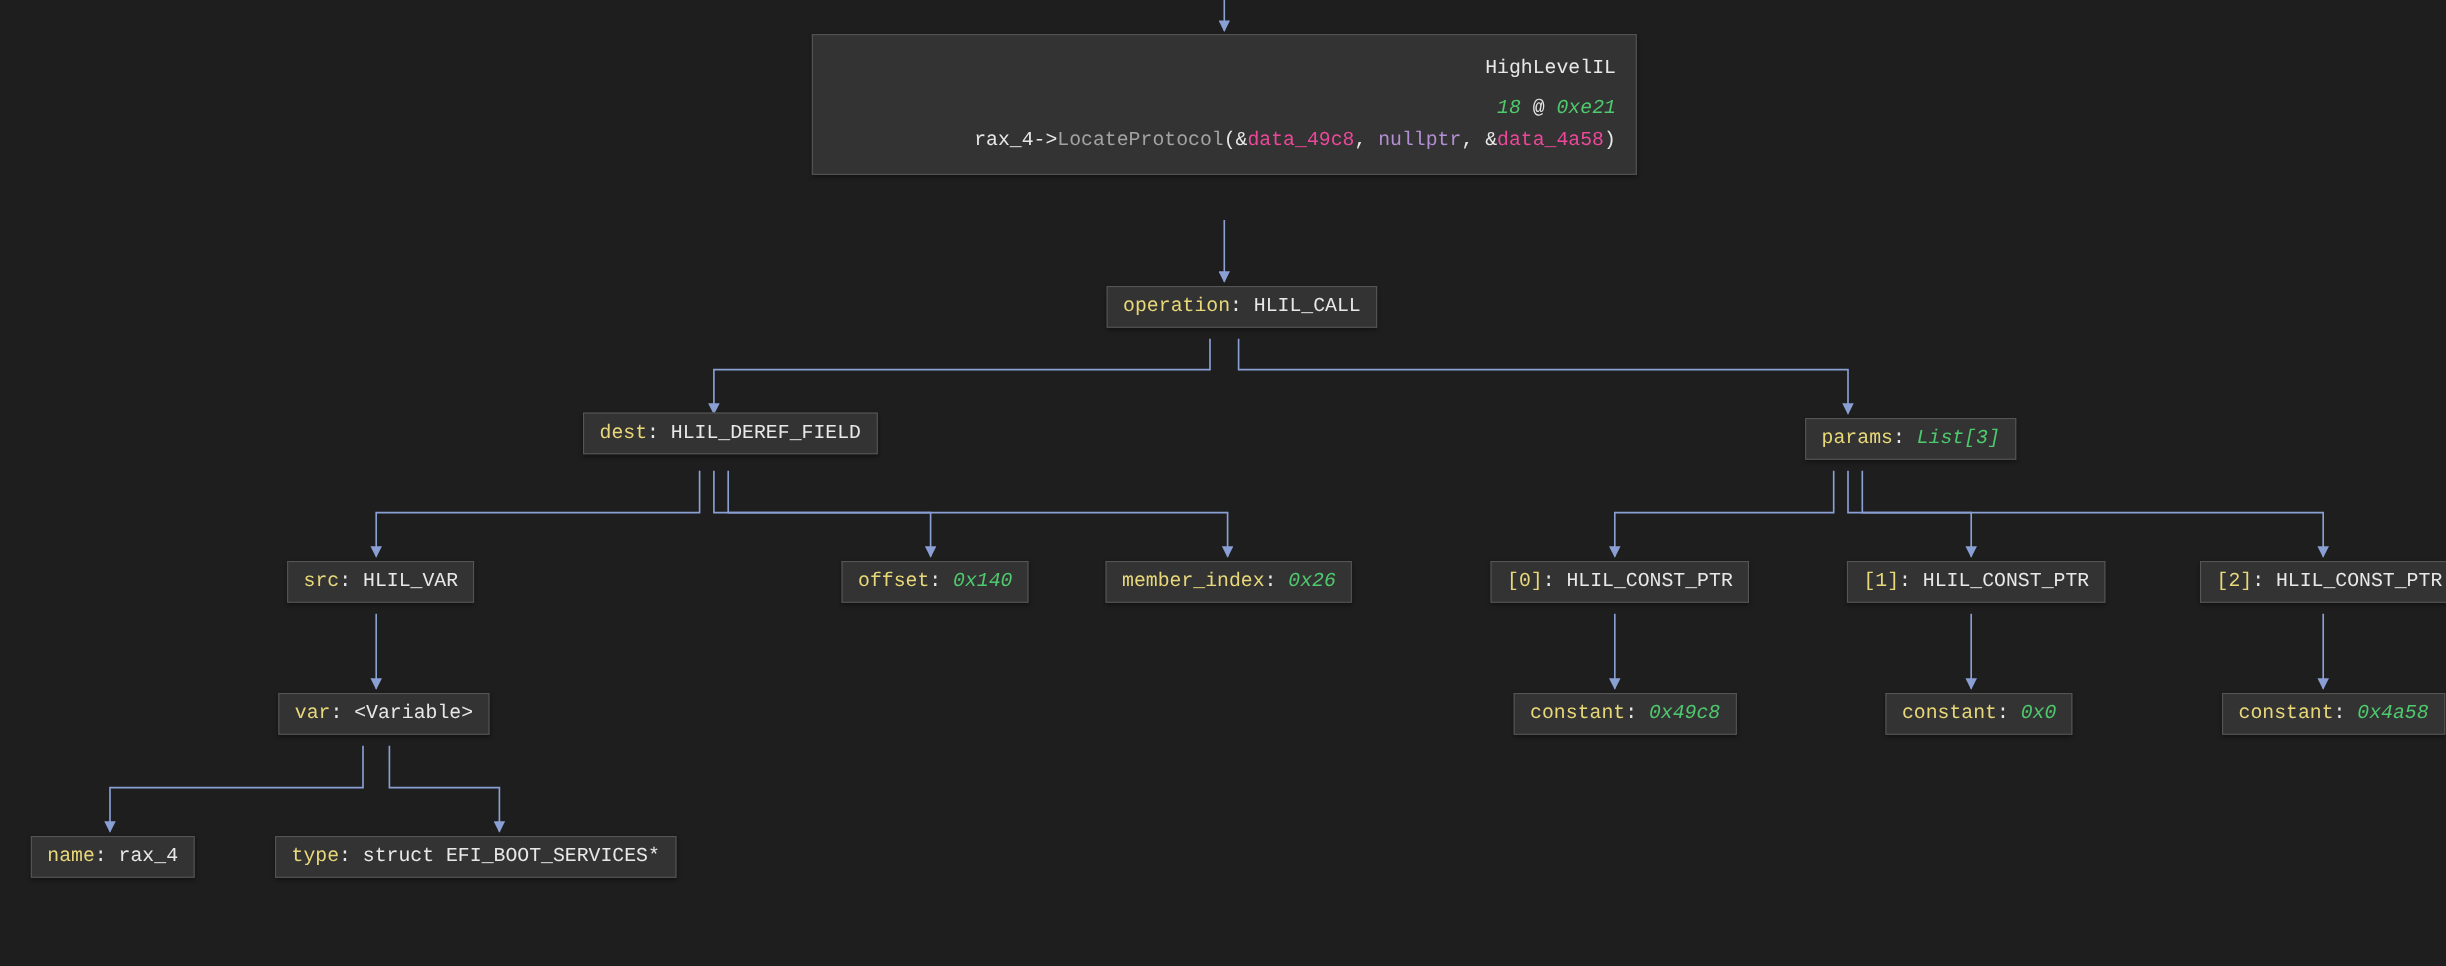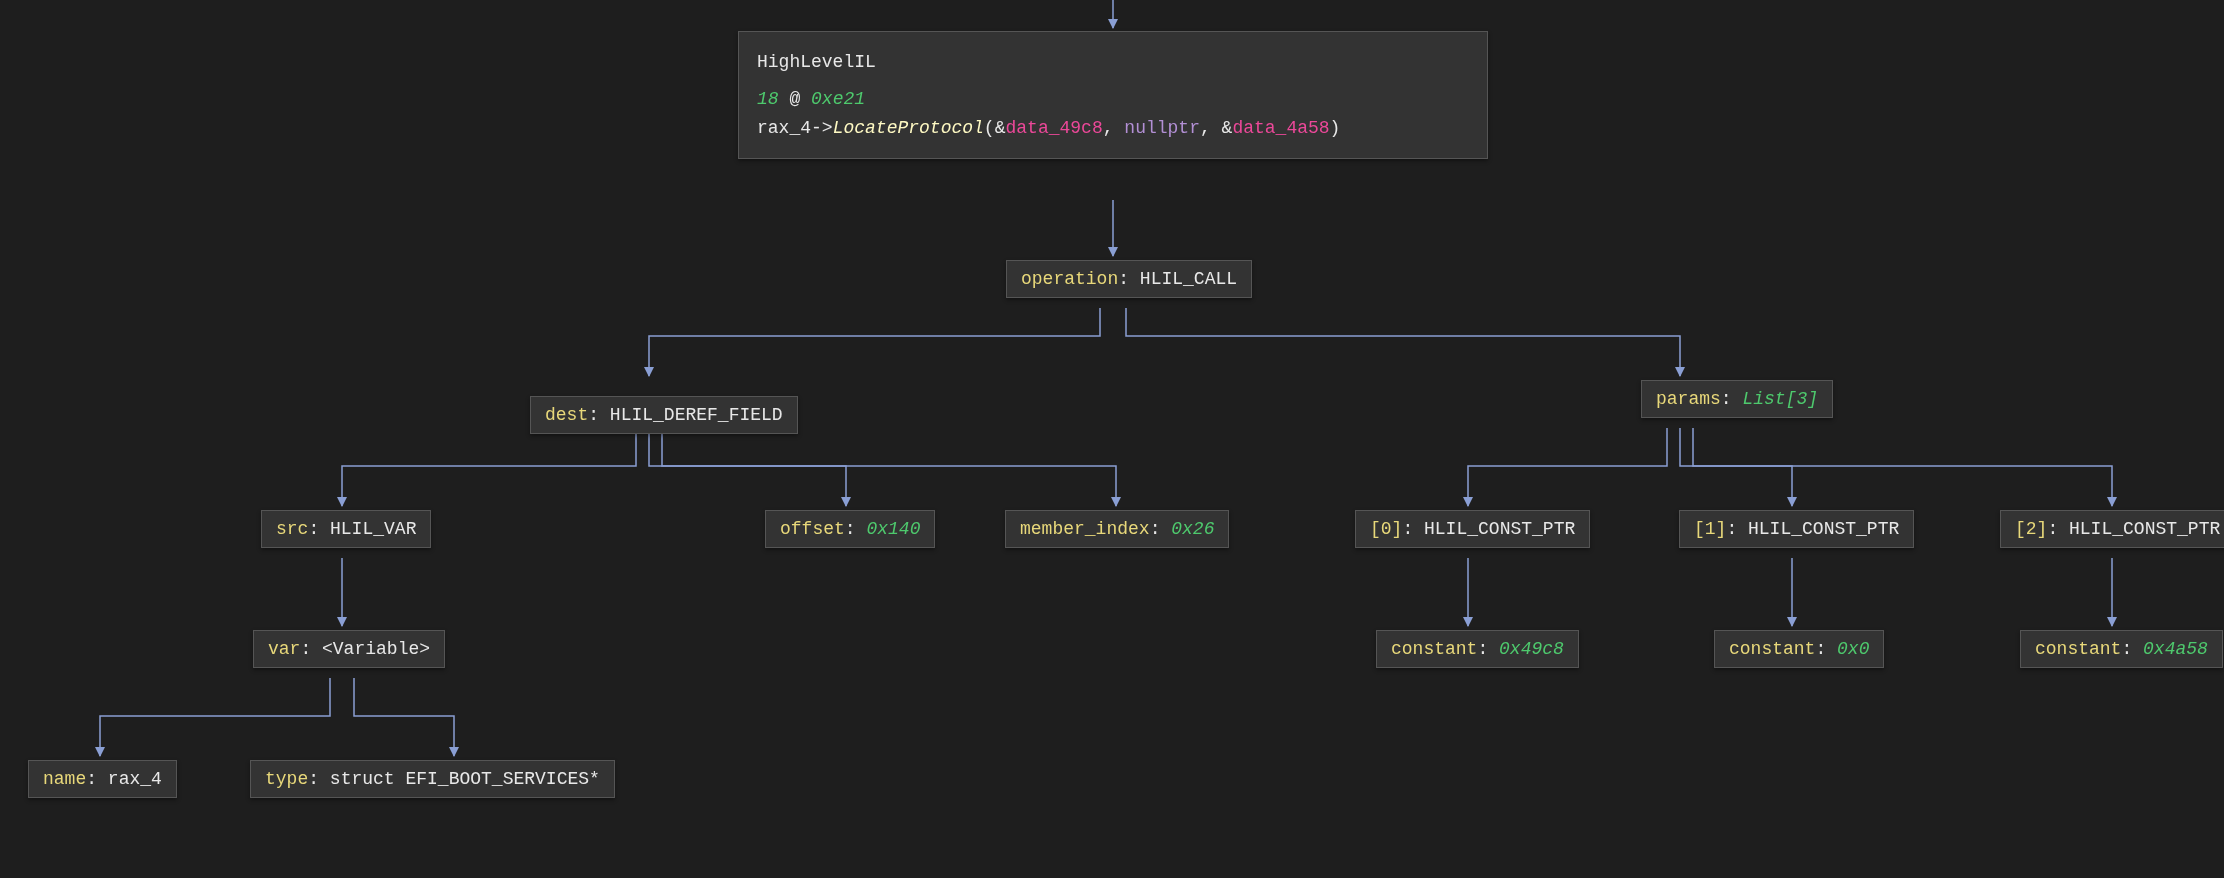--- a/index.html
+++ b/index.html
@@ -17,25 +17,26 @@
     position: absolute;
     background: #333333;
     border: 1px solid #555;
     padding: 8px 14px;
     white-space: nowrap;
     box-shadow: 0 2px 4px rgba(0,0,0,0.4);
   }
   .root-node {
     padding: 16px 18px;
     line-height: 1.6;
+    text-align: right;
   }
   .txt-white { color: #e8e8e8; }
   .txt-green { color: #4ec96d; font-style: italic; }
   .txt-yellow { color: #e8d87a; }
-  .txt-blue { color: #fef9c3; font-style: italic; }
+  .txt-blue { color: #a3a3a3; }
   .txt-purple { color: #b28fd4; margin-top: 10px; }
   .txt-teal { color: #ec4899; }
   svg.edges {
     position: absolute;
     top: 0; left: 0;
     width: 2224px;
     height: 878px;
     pointer-events: none;
   }
 </style>
@@ -96,21 +97,21 @@
   </div>
   <div>
     <span class="txt-white">rax_4</span><span class="txt-white">-&gt;</span><span class="txt-blue">LocateProtocol</span><span class="txt-white">(</span><span class="txt-white">&amp;</span><span class="txt-teal">data_49c8</span><span class="txt-white">,</span> <span class="txt-purple">nullptr</span><span class="txt-white">,</span> <span class="txt-white">&amp;</span><span class="txt-teal">data_4a58</span><span class="txt-white">)</span>
   </div>
 </div>
 
 <div class="node" style="left:1006px; top:260px;">
   <span class="txt-yellow">operation</span><span class="txt-white">: </span><span class="txt-white">HLIL_CALL</span>
 </div>
 
-<div class="node" style="left:530px; top:396px;">
+<div class="node" style="left:530px; top:375px;">
   <span class="txt-yellow">dest</span><span class="txt-white">: </span><span class="txt-white">HLIL_DEREF_FIELD</span>
 </div>
 
 <div class="node" style="left:1601px; top:380px;margin-left:40px;">
   <span class="txt-yellow">params</span><span class="txt-white">: </span><span class="txt-green">List[3]</span>
 </div>
 
 <div class="node" style="left:261px; top:510px;">
   <span class="txt-yellow">src</span><span class="txt-white">: </span><span class="txt-white">HLIL_VAR</span>
 </div>

